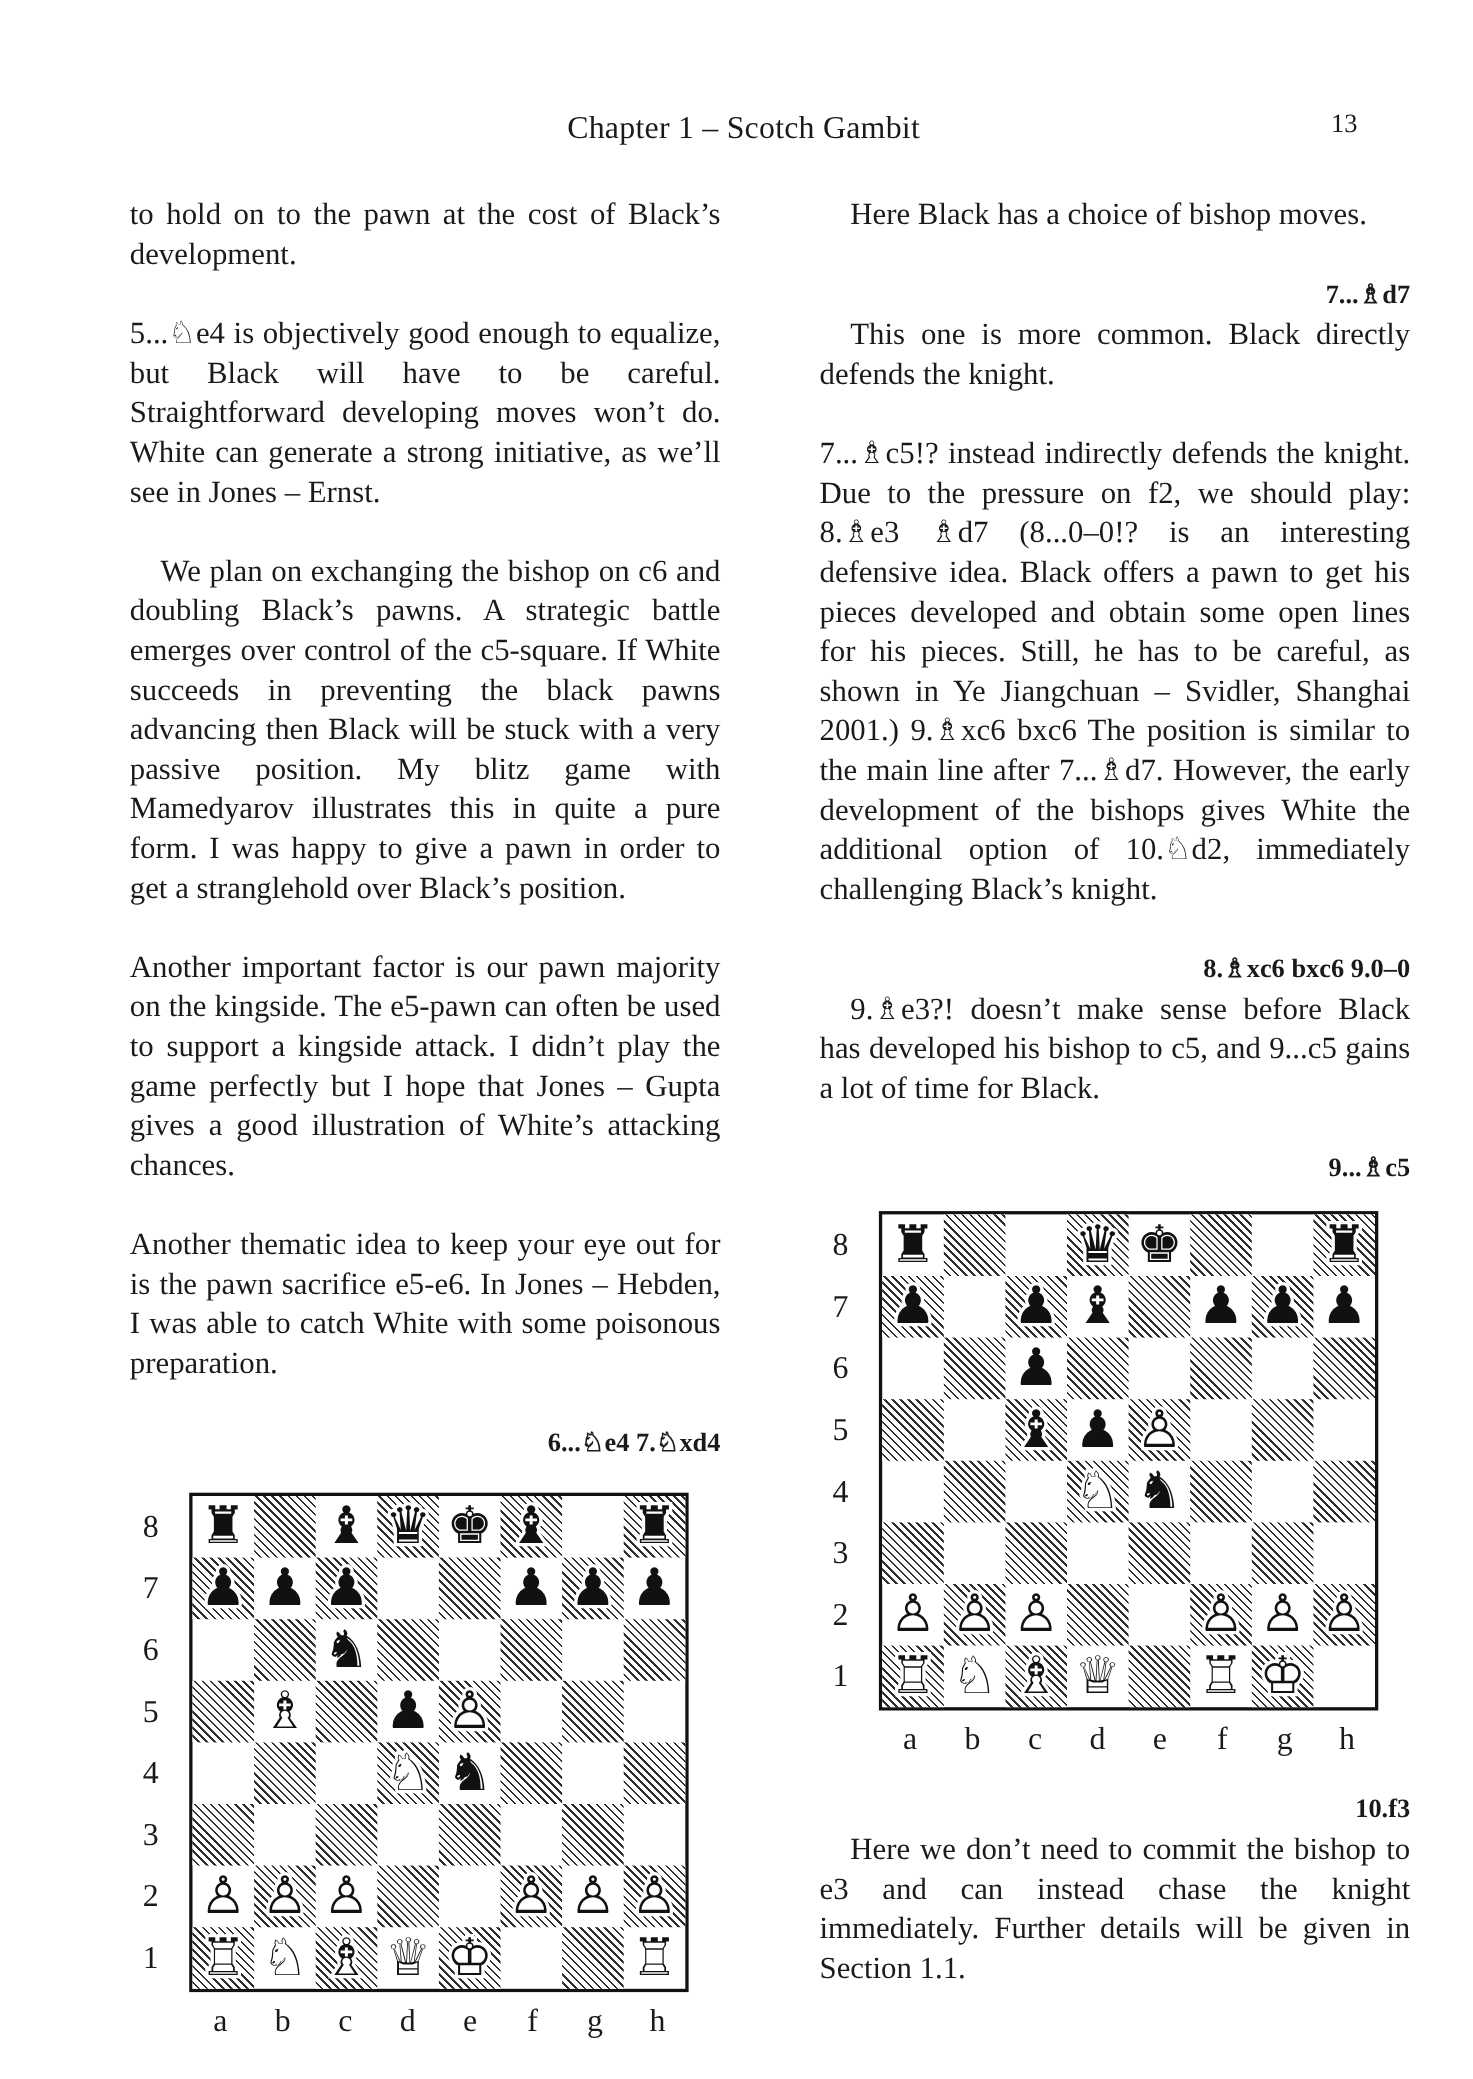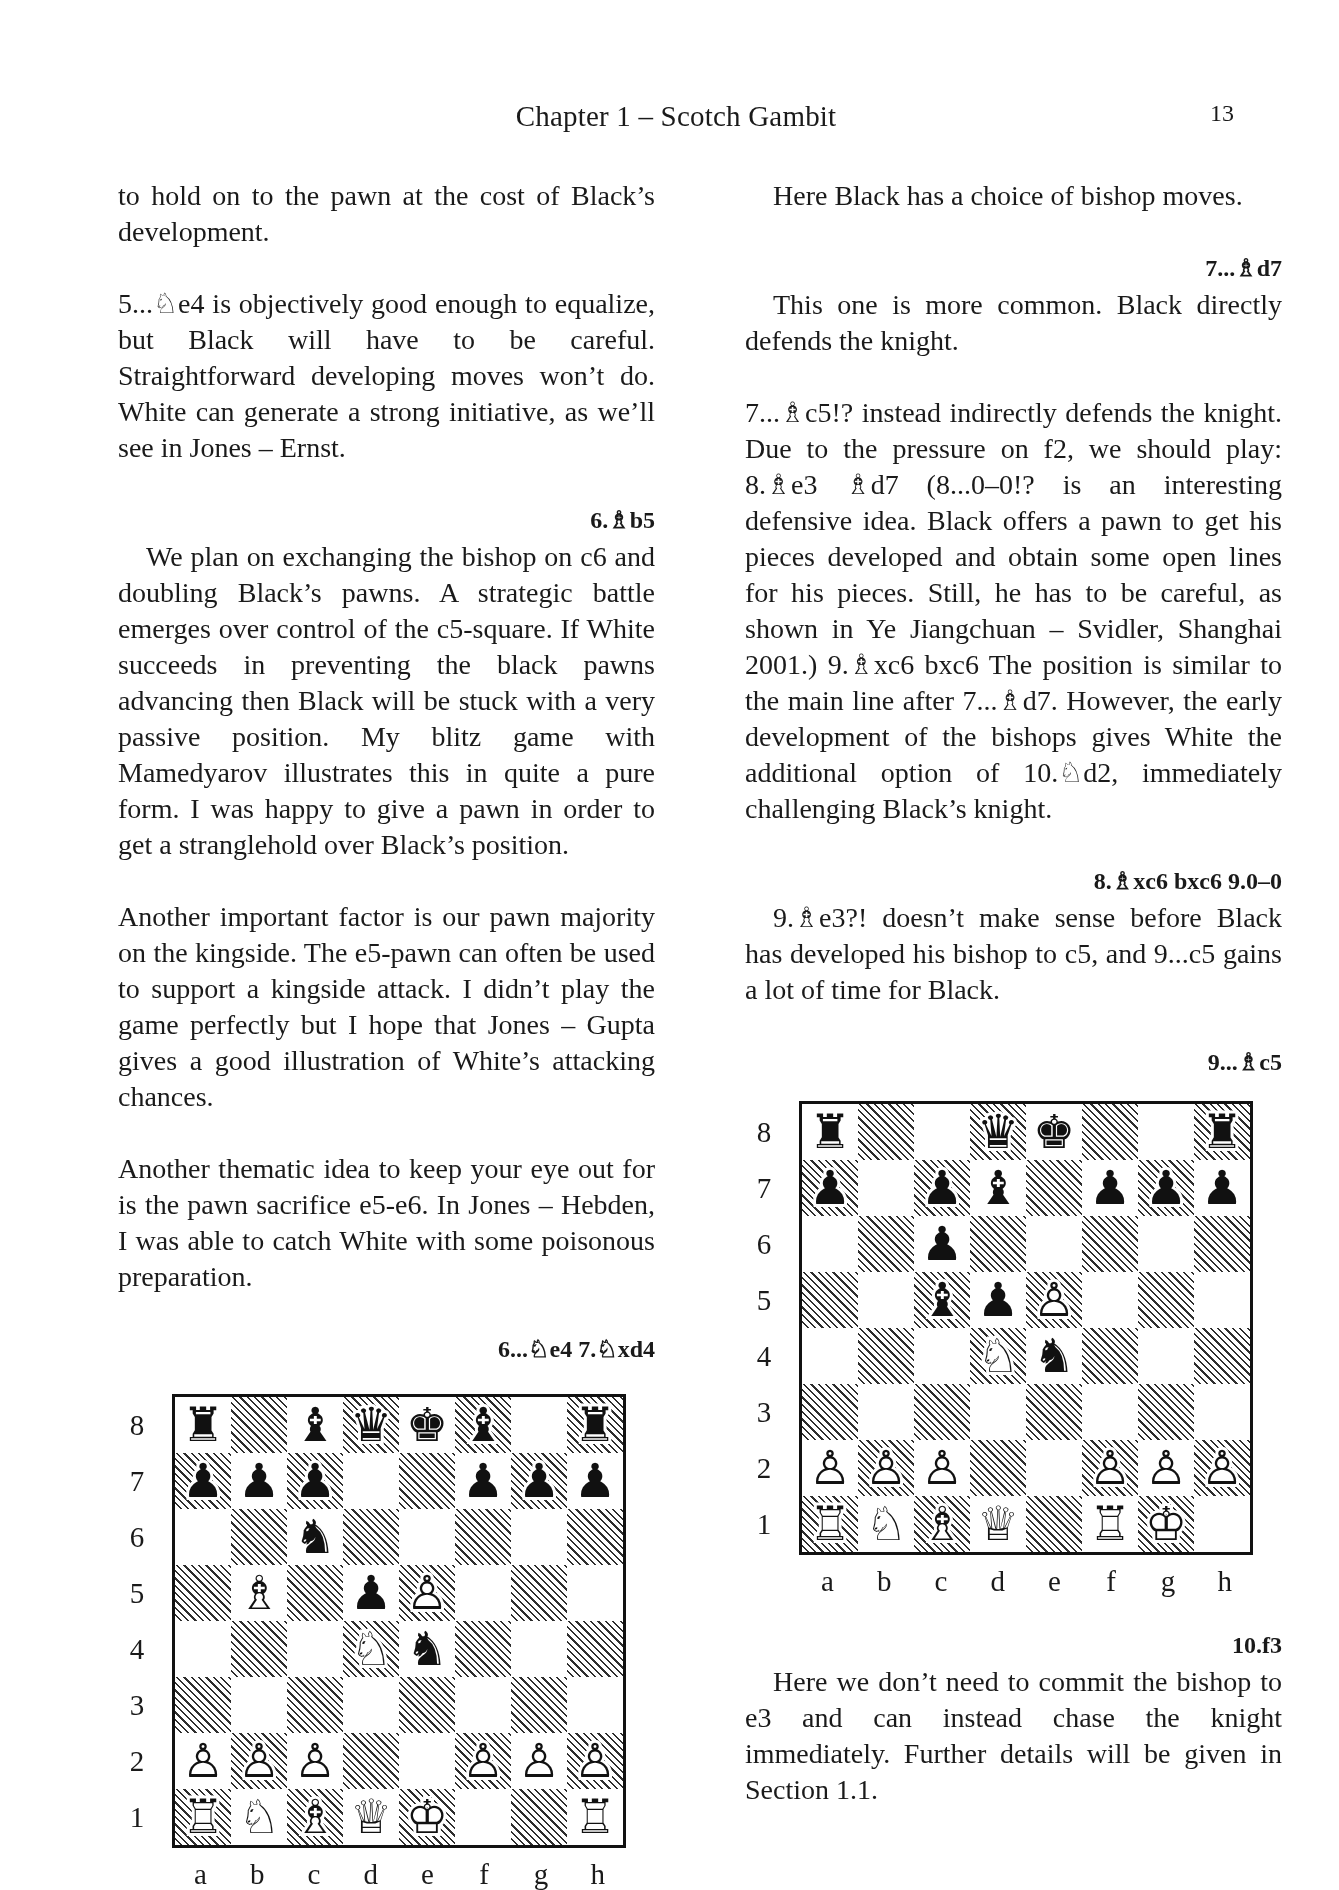--- a/index.html
+++ b/index.html
@@ -69,21 +69,20 @@
 <body>
 
 <div class="page-header">
   <div class="header-title">Chapter 1 – Scotch Gambit</div>
   <div class="page-number">13</div>
 </div>
 
 <div class="col col-left">
   <p>to hold on to the pawn at the cost of Black’s development.</p>
   <p>5...♘e4 is objectively good enough to equalize, but Black will have to be careful. Straightforward developing moves won’t do. White can generate a strong initiative, as we’ll see in Jones – Ernst.</p>
-  <h3>6.♗b5</h3>
   <p class="indent">We plan on exchanging the bishop on c6 and doubling Black’s pawns. A strategic battle emerges over control of the c5-square. If White succeeds in preventing the black pawns advancing then Black will be stuck with a very passive position. My blitz game with Mamedyarov illustrates this in quite a pure form. I was happy to give a pawn in order to get a stranglehold over Black’s position.</p>
   <p>Another important factor is our pawn majority on the kingside. The e5-pawn can often be used to support a kingside attack. I didn’t play the game perfectly but I hope that Jones – Gupta gives a good illustration of White’s attacking chances.</p>
   <p>Another thematic idea to keep your eye out for is the pawn sacrifice e5-e6. In Jones – Hebden, I was able to catch White with some poisonous preparation.</p>
   <h3>6...♘e4 7.♘xd4</h3>
   <div class="diagram">
       <div class="board-row">
         <div class="ranks">
           <div>8</div>
           <div>7</div>
           <div>6</div>

